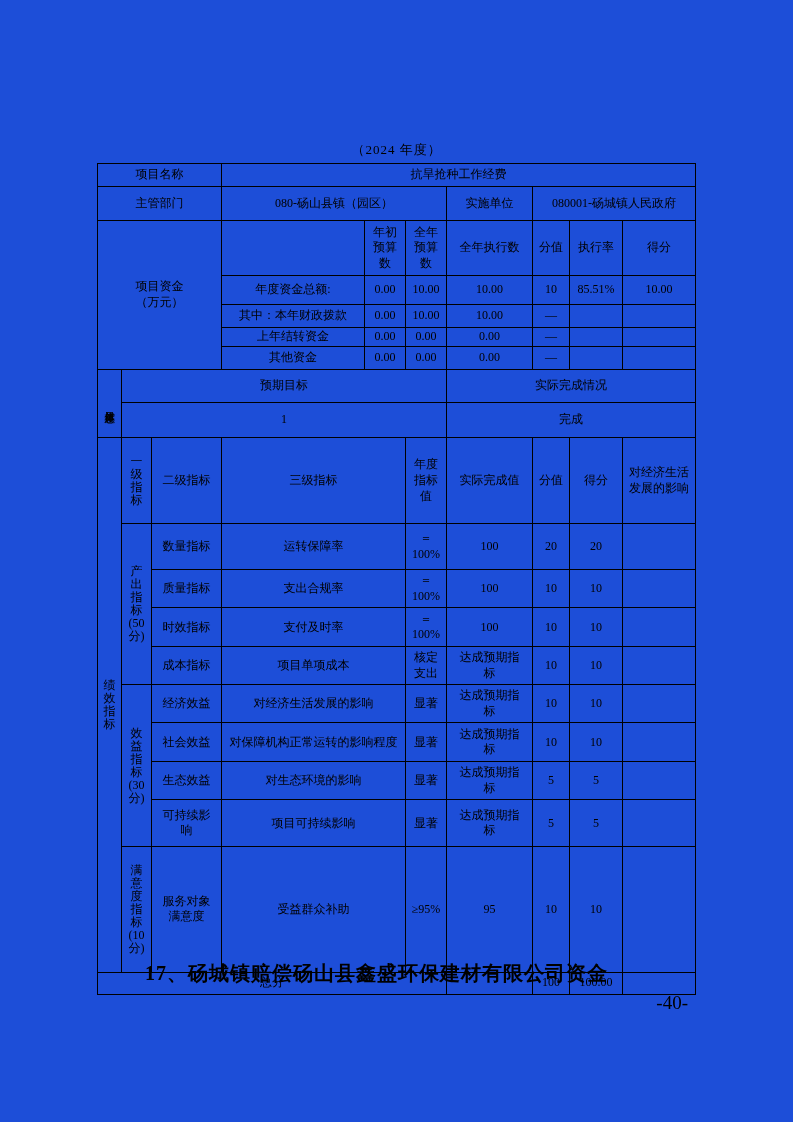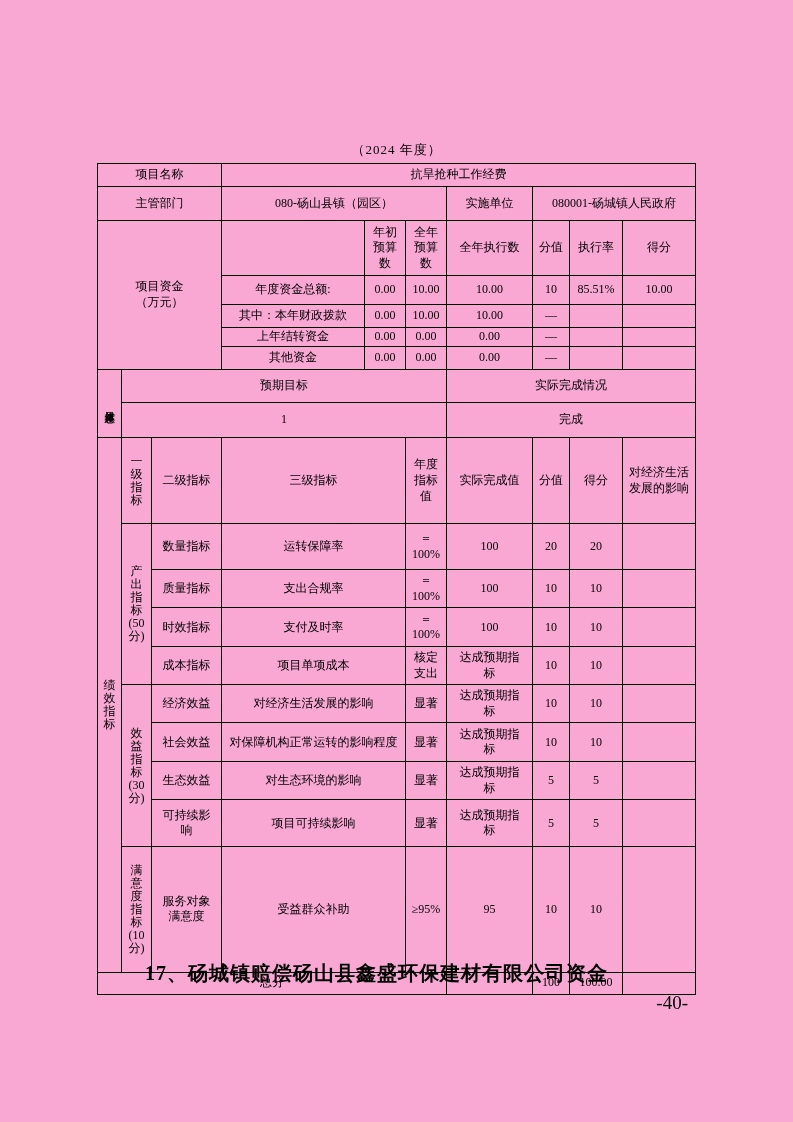--- a/index.html
+++ b/index.html
@@ -1,19 +1,19 @@
 <!DOCTYPE html>
 <html><head>
 <meta charset="utf-8">
 <style>
   html,body{margin:0;padding:0;background:#888;}
   .page{
     position:relative;
     width:793px;height:1122px;
-    background:#f9a8d4;
+    background:#1d4ed8;
     font-family:"Liberation Serif","DejaVu Serif",serif;
     color:#000;
     overflow:hidden;
   }
   .doc-title{
     position:absolute;top:141px;left:0;width:793px;
     text-align:center;font-size:13px;letter-spacing:1px;
   }
   table.report{
     position:absolute;left:97px;top:163px;

